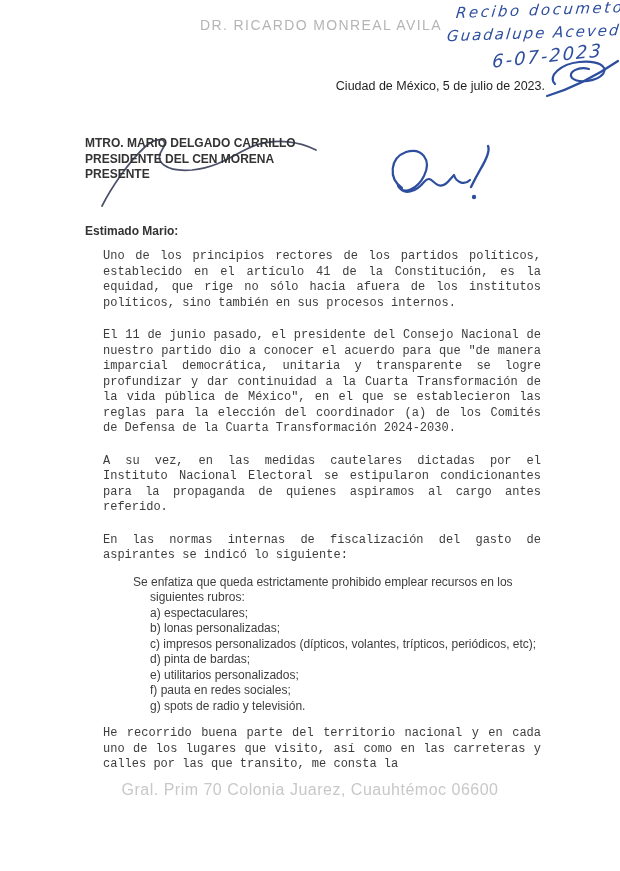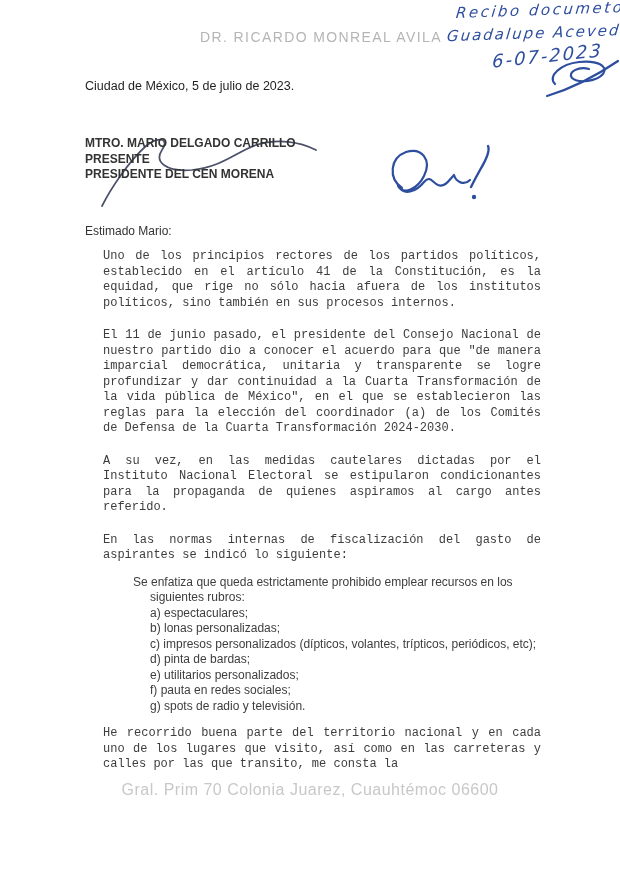--- a/index.html
+++ b/index.html
@@ -3,45 +3,45 @@
 <meta charset="utf-8">
 <style>
   html,body { margin:0; padding:0; background:#e8e8e8; }
   .page {
     position:relative; width:620px; height:871px; margin:0 auto;
     background:#ffffff; overflow:hidden;
     font-family:"Liberation Sans", sans-serif;
   }
   
   .letterhead {
-    position:absolute; left:200px; top:29px;
+    position:absolute; left:200px; top:17px;
     font-size:14px; letter-spacing:1.4px; color:#b5b5b5; font-weight:400;
     white-space:nowrap;
   }
   
   .hw { position:absolute; color:#2d4e9e; font-style:italic; white-space:nowrap;
         font-family:"DejaVu Sans", sans-serif; }
   .hw1 { left:456px; top:1px;  font-size:15px; letter-spacing:2.5px; transform:rotate(-2deg) skewX(-8deg); }
   .hw2 { left:447px; top:24px; font-size:15px; letter-spacing:2px;   transform:rotate(-2deg) skewX(-8deg); }
   .hw3 { left:492px; top:45px; font-size:18px; letter-spacing:2px;   transform:rotate(-6deg) skewX(-8deg); }
   .rubric-svg   { position:absolute; left:545px; top:52px; }
   .scribble-svg { position:absolute; left:88px;  top:128px; }
   .flourish-svg { position:absolute; left:368px; top:138px; }
   
   .dateline {
-    position:absolute; left:85px; top:79px; width:460px; 
+    position:absolute; left:85px; top:79px; width:460px; text-align:right;
     font-size:12.5px; color:#1f1f1f;
   }
   
   .body-col {
     position:absolute; left:85px; top:136px; width:456px;
     font-size:12px; line-height:15.5px; color:#3d3d3d;
   }
   .recipient { font-weight:bold; color:#333; margin-bottom:41px; }
-  .salutation { font-weight:normal; color:#333; margin-bottom:10px; }
+  .salutation { font-weight:bold; color:#333; margin-bottom:10px; }
   p.para { margin:0 0 17px 18px; text-align:justify;font-family:Liberation Mono, monospace; }
   .quote { margin:-6px 0 12px 48px; width:414px; font-size:12px; }
   .quote-intro { padding-left:17px; text-indent:-17px; }
   .quote-items { padding-left:17px; }
   .quote-items div { white-space:nowrap; }
   
   .footer {
     position:absolute; left:0; right:0; top:781px; text-align:center;
     font-size:16px; letter-spacing:0.5px; color:#c8c8c8;
   }
@@ -72,22 +72,22 @@
   <svg class="flourish-svg" width="145" height="85" viewBox="0 0 145 85">
     <path d="M 34,50 C 20,40 22,20 38,14 C 54,9 64,22 56,38 C 50,50 36,58 30,48 C 36,58 48,54 56,44 C 62,37 64,44 70,47 C 77,50 82,41 86,37 C 88,44 96,48 102,42" stroke="#2d4e9e" stroke-width="2.2"></path>
     <path d="M 120,8 C 122,12 118,22 112,32 C 108,39 105,45 103,49" stroke="#2d4e9e" stroke-width="2.4"></path>
     <circle cx="106" cy="59" r="2.2" fill="#2d4e9e"></circle>
   </svg>
 
   <div class="body-col">
 
     <div class="recipient">
       <div>MTRO. MARIO DELGADO CARRILLO</div>
+      <div>PRESIDENTE DEL CEN MORENA</div>
       <div>PRESENTE</div>
-      <div>PRESIDENTE DEL CEN MORENA</div>
     </div>
 
     <div class="salutation">Estimado Mario:</div>
 
     <p class="para">Uno de los principios rectores de los partidos políticos, establecido en el artículo 41 de la Constitución, es la equidad, que rige no sólo hacia afuera de los institutos políticos, sino también en sus procesos internos.</p>
     <p class="para">El 11 de junio pasado, el presidente del Consejo Nacional de nuestro partido dio a conocer el acuerdo para que "de manera imparcial democrática, unitaria y transparente se logre profundizar y dar continuidad a la Cuarta Transformación de la vida pública de México", en el que se establecieron las reglas para la elección del coordinador (a) de los Comités de Defensa de la Cuarta Transformación 2024-2030.</p>
     <p class="para">A su vez, en las medidas cautelares dictadas por el Instituto Nacional Electoral se estipularon condicionantes para la propaganda de quienes aspiramos al cargo antes referido.</p>
     <p class="para">En las normas internas de fiscalización del gasto de aspirantes se indicó lo siguiente:</p>
 
     <div class="quote">

